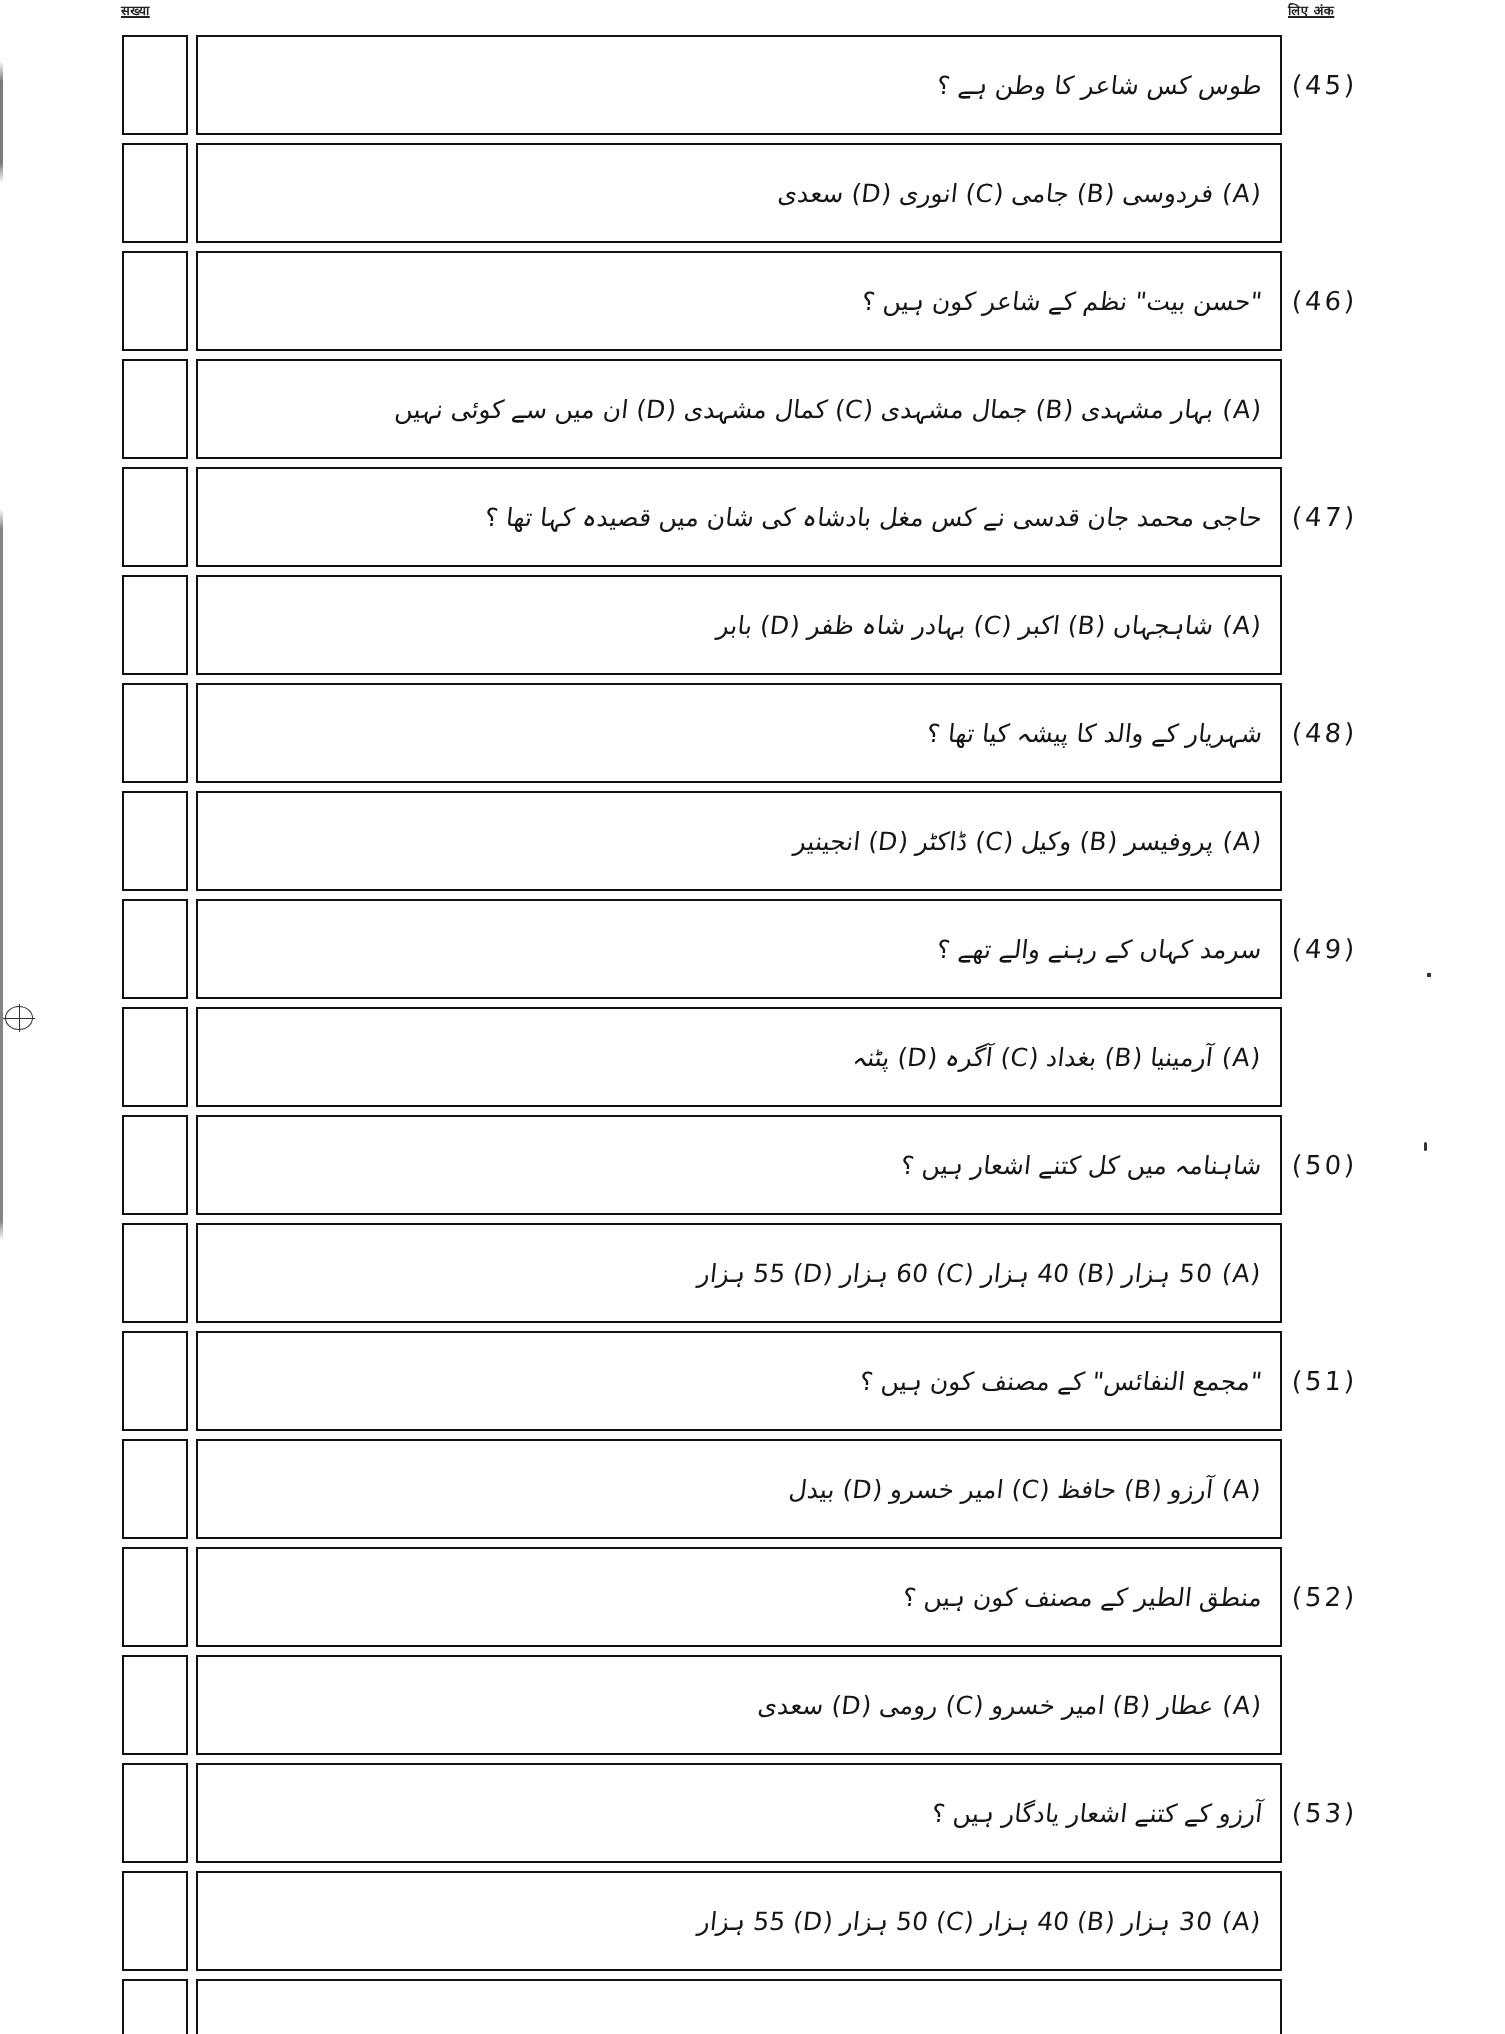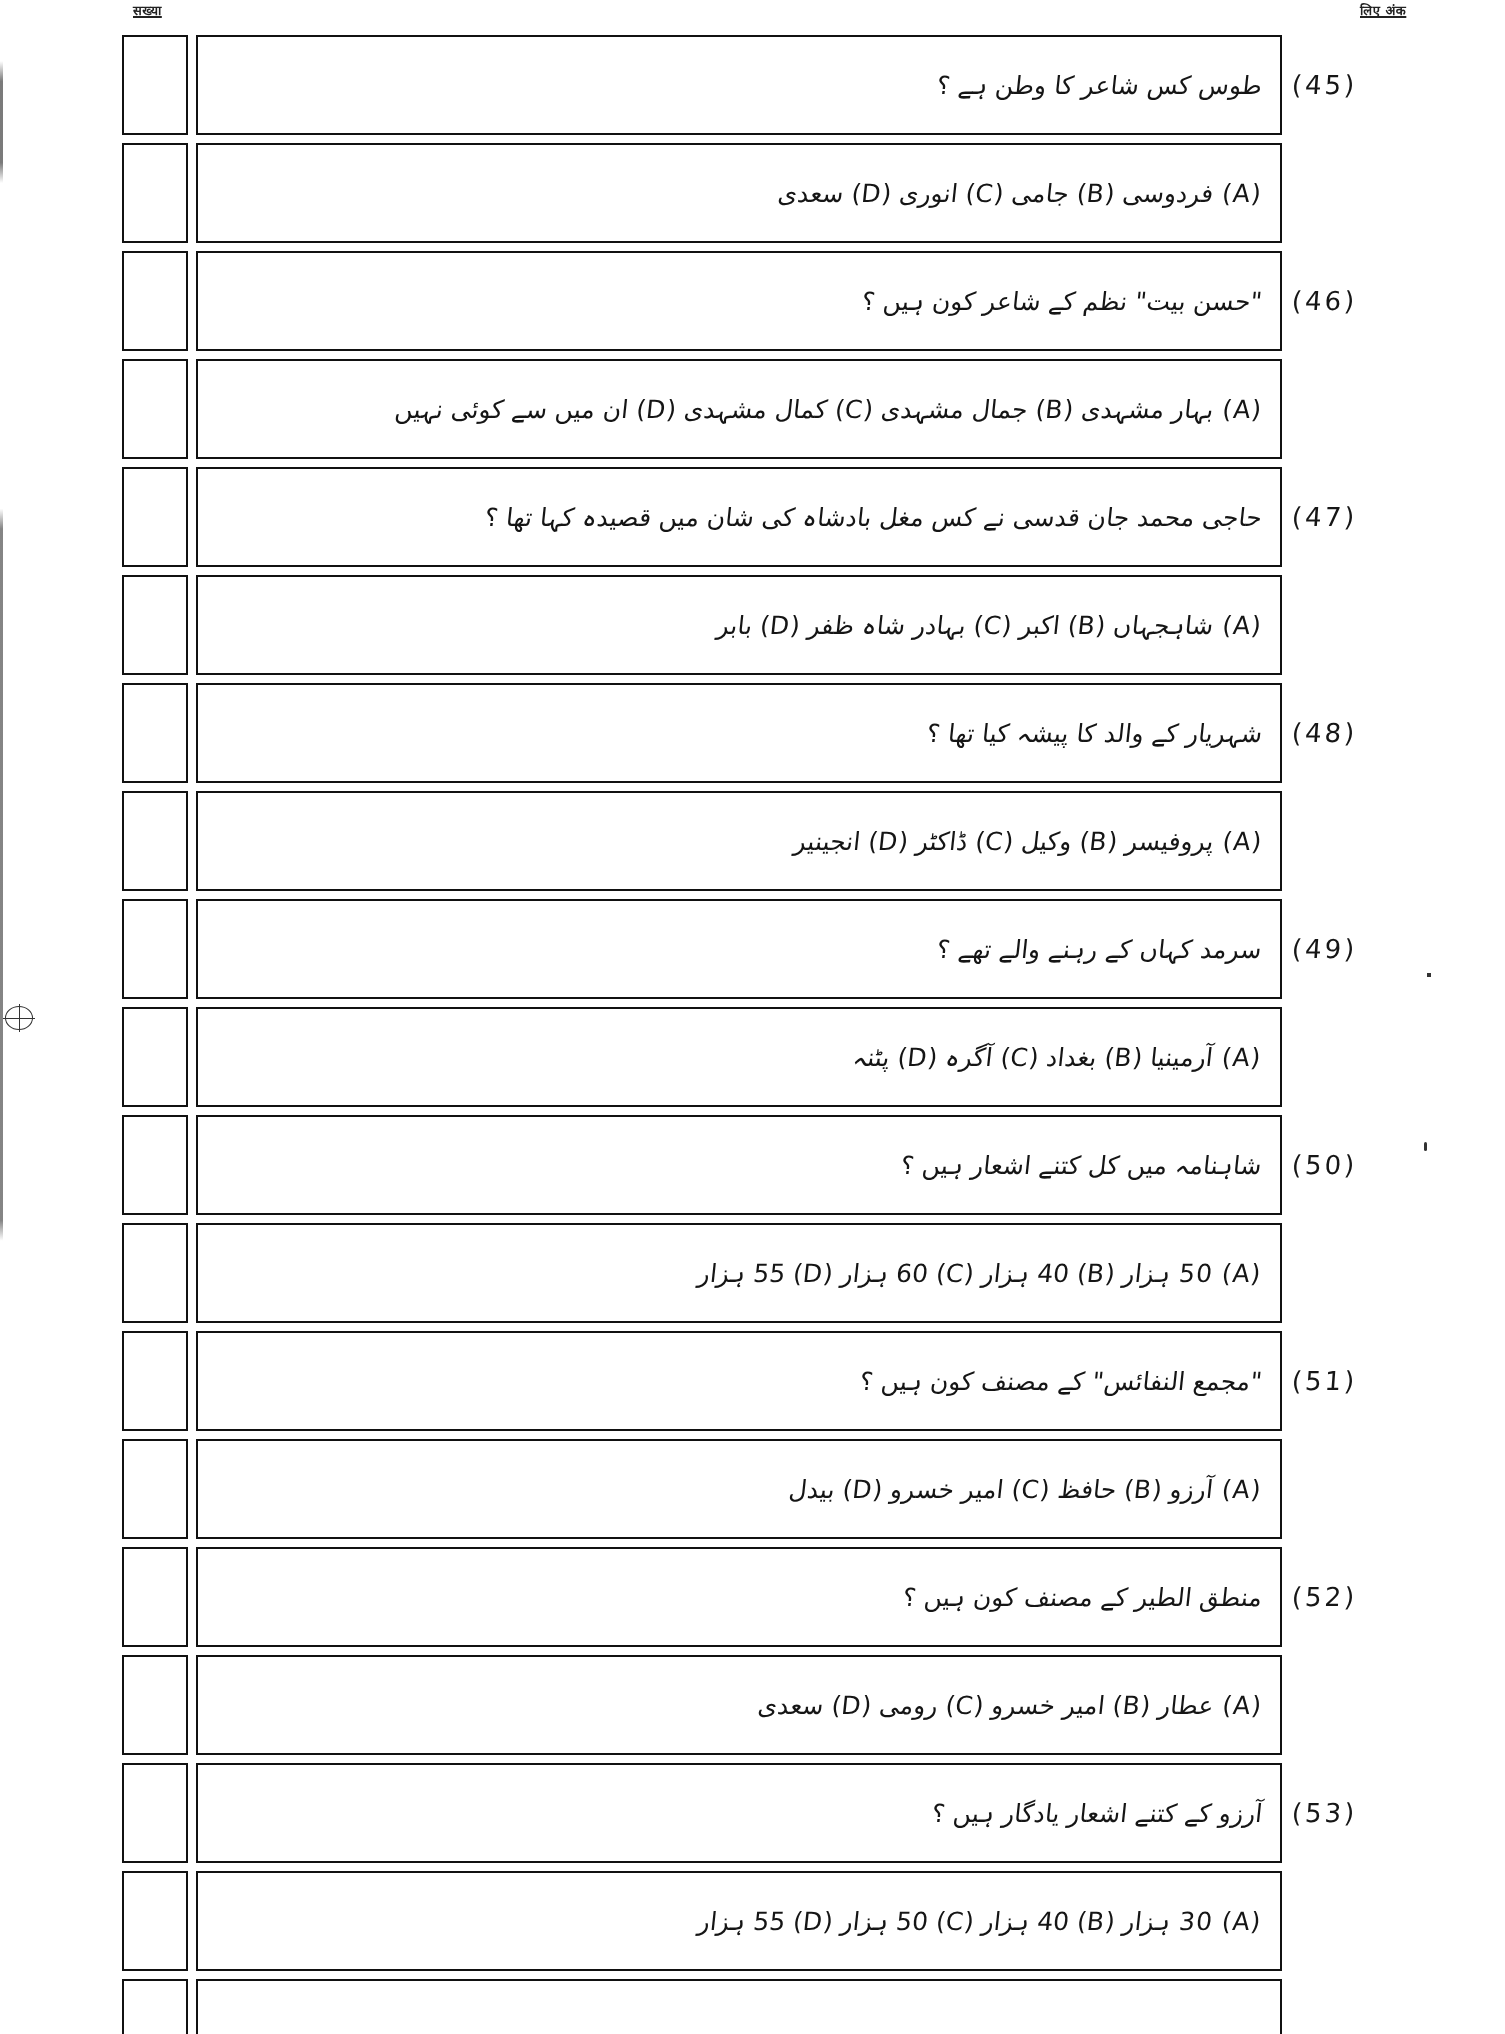--- a/index.html
+++ b/index.html
@@ -28,22 +28,22 @@
       position: absolute;
       top: 1px;
       font-family: "DejaVu Sans", sans-serif;
       font-size: 13px;
       font-weight: bold;
       color: #222;
       text-decoration: underline;
       text-decoration-thickness: 2px;
       letter-spacing: 0.5px;
     }
-    .header-left { left: 133px; text-align: right; }
-    .header-right { left: 1360px; }
+    .header-left { left: 121px; text-align: right; }
+    .header-right { left: 1288px; }
 
     .reg-mark {
       position: absolute;
       left: 5px;
       top: 1006px;
       width: 28px;
       height: 24px;
       border: 1.5px solid #333;
       border-radius: 50%;
       box-sizing: border-box;

